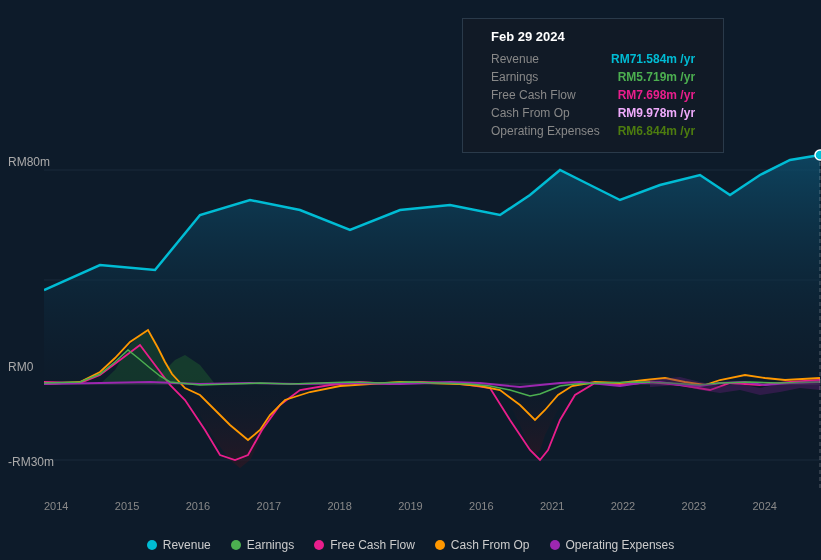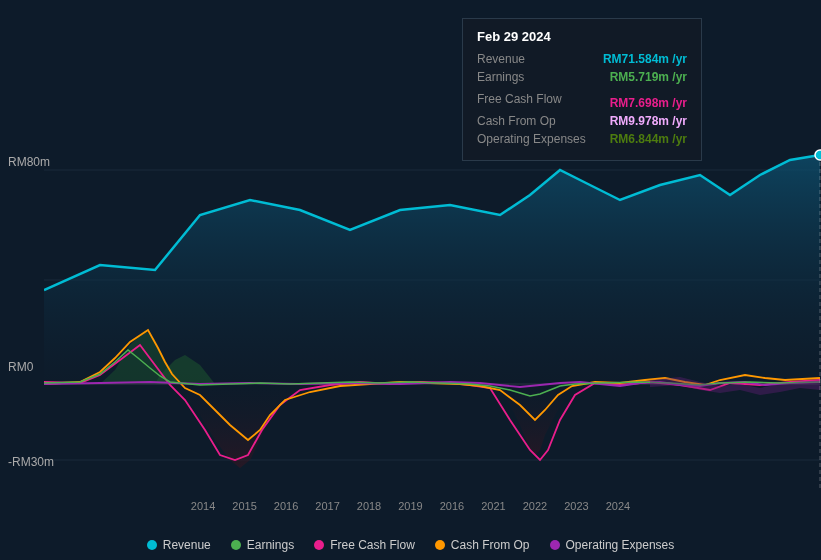--- a/index.html
+++ b/index.html
@@ -37,21 +37,21 @@
       color: #aaa;
     }
 
     
     .tooltip-box {
       position: absolute;
       top: 18px;
       left: 462px;
       background: #111a26;
       border: 1px solid #2a3a4a;
-      padding: 10px 14px;
+      padding: 10px 28px;
       min-width: 240px;
       z-index: 10;
     }
 
     .tooltip-date {
       font-size: 13px;
       font-weight: bold;
       color: #fff;
       margin-bottom: 8px;
     }
@@ -82,32 +82,32 @@
       margin-top: -3px;
     }
 
     .tooltip-sub span {
       color: #4caf50;
       margin-right: 4px;
     }
 
     .c-cyan { color: #00bcd4; text-align: right; }
     .c-green { color: #4caf50; }
-    .c-pink { color: #e91e8c; margin-top: 8px; }
+    .c-pink { color: #e91e8c; }
     .c-orange { color: #f0abfc; }
     .c-purple { color: #4d7c0f; }
 
     
     .x-axis {
       position: absolute;
       bottom: 48px;
       left: 0;
       width: 821px;
       display: flex;
-      justify-content: center;
+      justify-content: space-between;
       padding: 0 44px 0 44px;
       gap: 17px;
     }
 
     .x-label {
       font-size: 11px;
       color: #888;
       text-align: center;
     }
 

